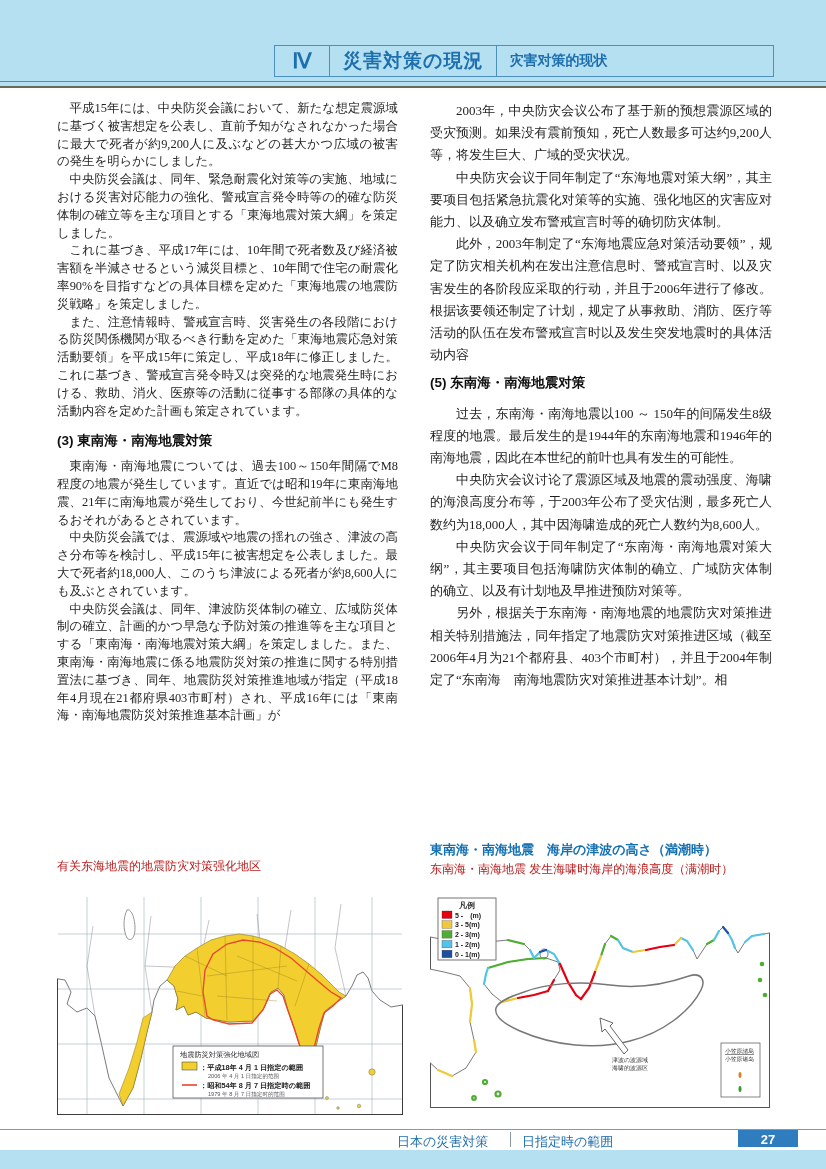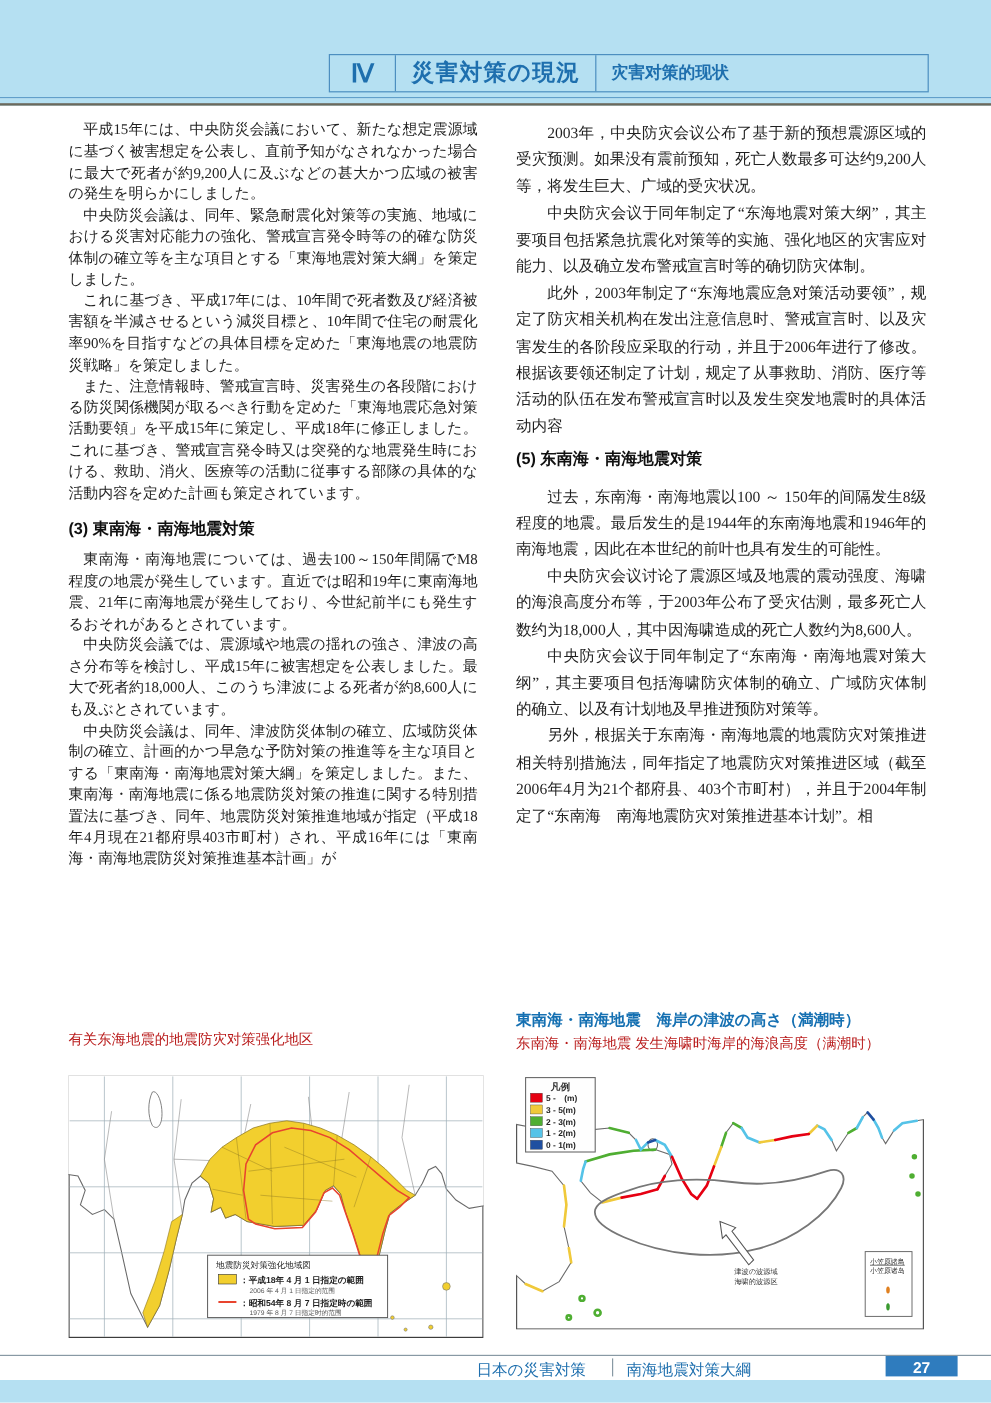--- a/index.html
+++ b/index.html
@@ -254,17 +254,17 @@
       <text x="295" y="163" font-size="5.8" fill="#333333" text-decoration="underline">小笠原諸島</text>
       <text x="295" y="171" font-size="5.8" fill="#333333">小笠原诸岛</text>
       <ellipse cx="310" cy="185" rx="1.5" ry="3" fill="#e08020"></ellipse>
       <ellipse cx="310" cy="199" rx="1.5" ry="3" fill="#3a9a30"></ellipse>
     </g>
   </svg>
 
   <div class="footer-rule"></div>
   <div class="footer-label footer-ja">日本の災害対策</div>
   <div class="footer-div"></div>
-  <div class="footer-label footer-zh">南海地震対策大綱</div>
+  <div class="footer-label footer-zh">日指定時の範囲</div>
   <div class="page-box">27</div>
   <div class="bottom-band"></div>
 
 </div>
 
 </body></html>

